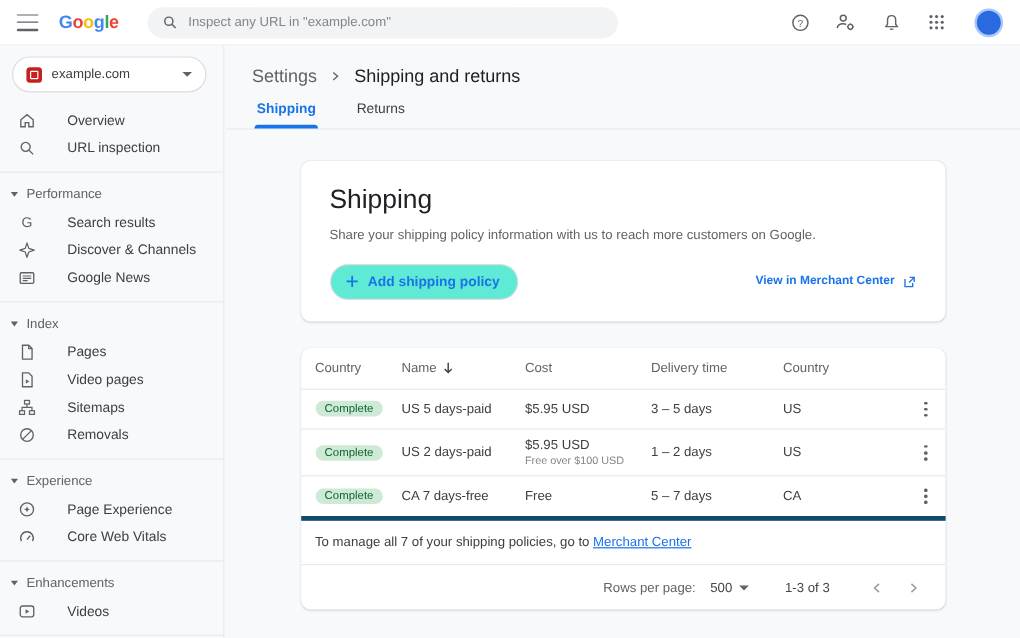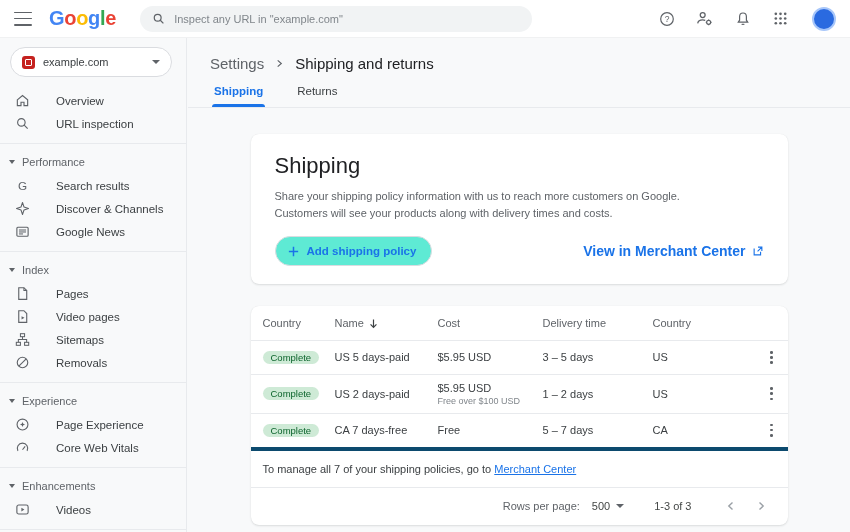--- a/index.html
+++ b/index.html
@@ -4,21 +4,21 @@
 <style>
   *{box-sizing:border-box;margin:0;padding:0}
   html,body{width:850px;height:532px;overflow:hidden}
   body{font-family:"Liberation Sans",sans-serif;background:#f8f9fa;color:#202124;font-size:12px}
 
   
   .topbar{position:fixed;top:0;left:0;right:0;height:38px;background:#fff;display:flex;align-items:center;padding:0 14px;z-index:20;border-bottom:1px solid #f0f1f2}
   .menu-btn{width:18px;height:14px;display:flex;flex-direction:column;justify-content:space-between;cursor:pointer}
   .menu-btn span{display:block;height:1.6px;background:#5f6368;border-radius:1px}
   .logo-wrap{display:flex;align-items:baseline;margin-left:17px;cursor:pointer}
-  .google-logo{font-size:20px;font-weight:bold;letter-spacing:-.3px}
+  .google-logo{font-size:15px;font-weight:bold;letter-spacing:-.3px}
   .product-name{font-size:15px;color:#5f6368;margin-left:5px}
   .search-pill{margin-left:24px;width:392px;height:26px;background:#f1f3f4;border-radius:13px;display:flex;align-items:center;padding:0 12px;gap:9px}
   .search-pill svg{flex:none}
   .inspect-input{flex:1;border:none;outline:none;background:transparent;font-size:11px;color:#3c4043;font-family:"Liberation Sans",sans-serif}
   .inspect-input::placeholder{color:#80868b}
   .topbar-right{margin-left:auto;display:flex;align-items:center;gap:21px}
   .tb-icon{width:17px;height:17px;display:flex;align-items:center;justify-content:center;cursor:pointer}
   .avatar{width:24px;height:24px;border-radius:50%;background:#2a6ae0;border:2px solid #a8c7fa;cursor:pointer;margin-left:2px}
 
   
@@ -44,21 +44,21 @@
 
   .content{padding:26px 0 30px}
   .card{width:537px;margin:0 auto;background:#fff;border-radius:8px;box-shadow:0 1px 2px rgba(60,64,67,.15),0 0 1px rgba(60,64,67,.1)}
 
   
   .shipping-card{padding:19px 24px 18px}
   .card-title{font-size:22px;font-weight:normal;color:#202124}
   .card-desc{margin-top:9px;font-size:11px;line-height:1.5;color:#5f6368}
   .card-actions{margin-top:15px;display:flex;align-items:center;justify-content:space-between}
   .add-btn{display:flex;align-items:center;gap:7px;height:30px;padding:0 15px 0 11px;border:1px solid #dadce0;border-radius:16px;background:#5eead4;color:#1a73e8;font-size:11.5px;font-weight:bold;cursor:pointer;font-family:"Liberation Sans",sans-serif}
-  .mc-link{display:flex;align-items:center;gap:6px;color:#1a73e8;font-size:14px;font-weight:bold;cursor:pointer;text-decoration:none}
+  .mc-link{display:flex;align-items:center;gap:6px;color:#1a73e8;font-size:10px;font-weight:bold;cursor:pointer;text-decoration:none}
 
   
   .table-card{margin-top:22px;font-size:11px}
   .tgrid{display:grid;grid-template-columns:72px 103px 105px 110px 1fr 20px;align-items:center;padding:0 12px}
   .thead{height:34px;color:#5f6368}
   .th{display:flex;align-items:center;gap:4px}
   .trow{border-top:1px solid #e8eaed;min-height:31px;padding-top:7px;padding-bottom:7px;color:#3c4043}
   .badge{display:inline-block;background:#ceead6;color:#0d652d;font-size:9.5px;padding:1px 8px;border-radius:10px}
   .cost-sub{font-size:9px;color:#80868b;margin-top:2px}
   .kebab{display:flex;flex-direction:column;align-items:center;gap:2.5px;cursor:pointer;justify-self:end;padding:3px}
@@ -267,21 +267,20 @@
     <div class="tab active">Shipping</div>
     <div class="tab">Returns</div>
   </div>
 
   <div class="content">
 
     <section class="card shipping-card">
       <h1 class="card-title">Shipping</h1>
       <div class="card-desc">
         <div>Share your shipping policy information with us to reach more customers on Google.</div>
-        <div>Customers will see your products along with delivery times and costs.</div>
       </div>
       <div class="card-actions">
         <button class="add-btn">
           <svg width="13" height="13" viewBox="0 0 14 14">
               <path d="M7 2 V12 M2 7 H12" stroke="#1a73e8" stroke-width="1.6"></path>
             </svg>
           <span>Add shipping policy</span>
         </button>
         <a class="mc-link">
           <span>View in Merchant Center</span>

